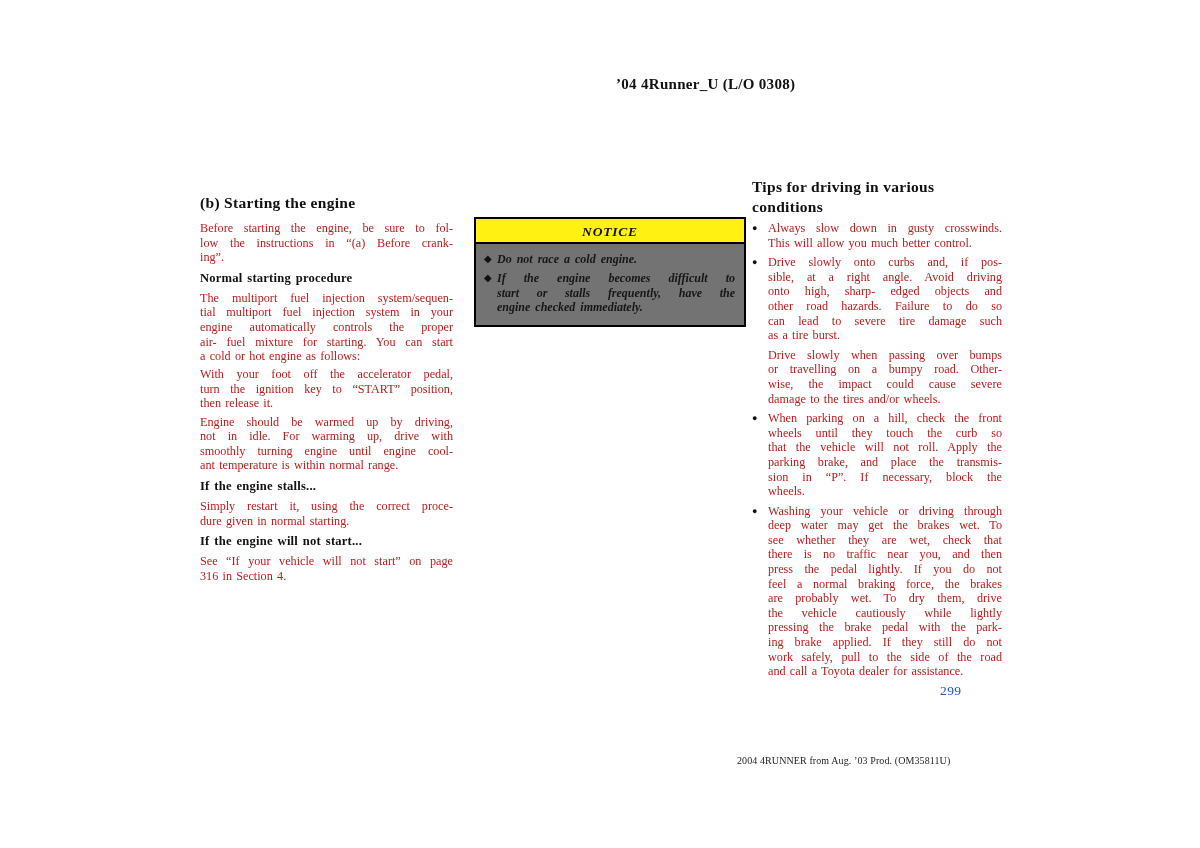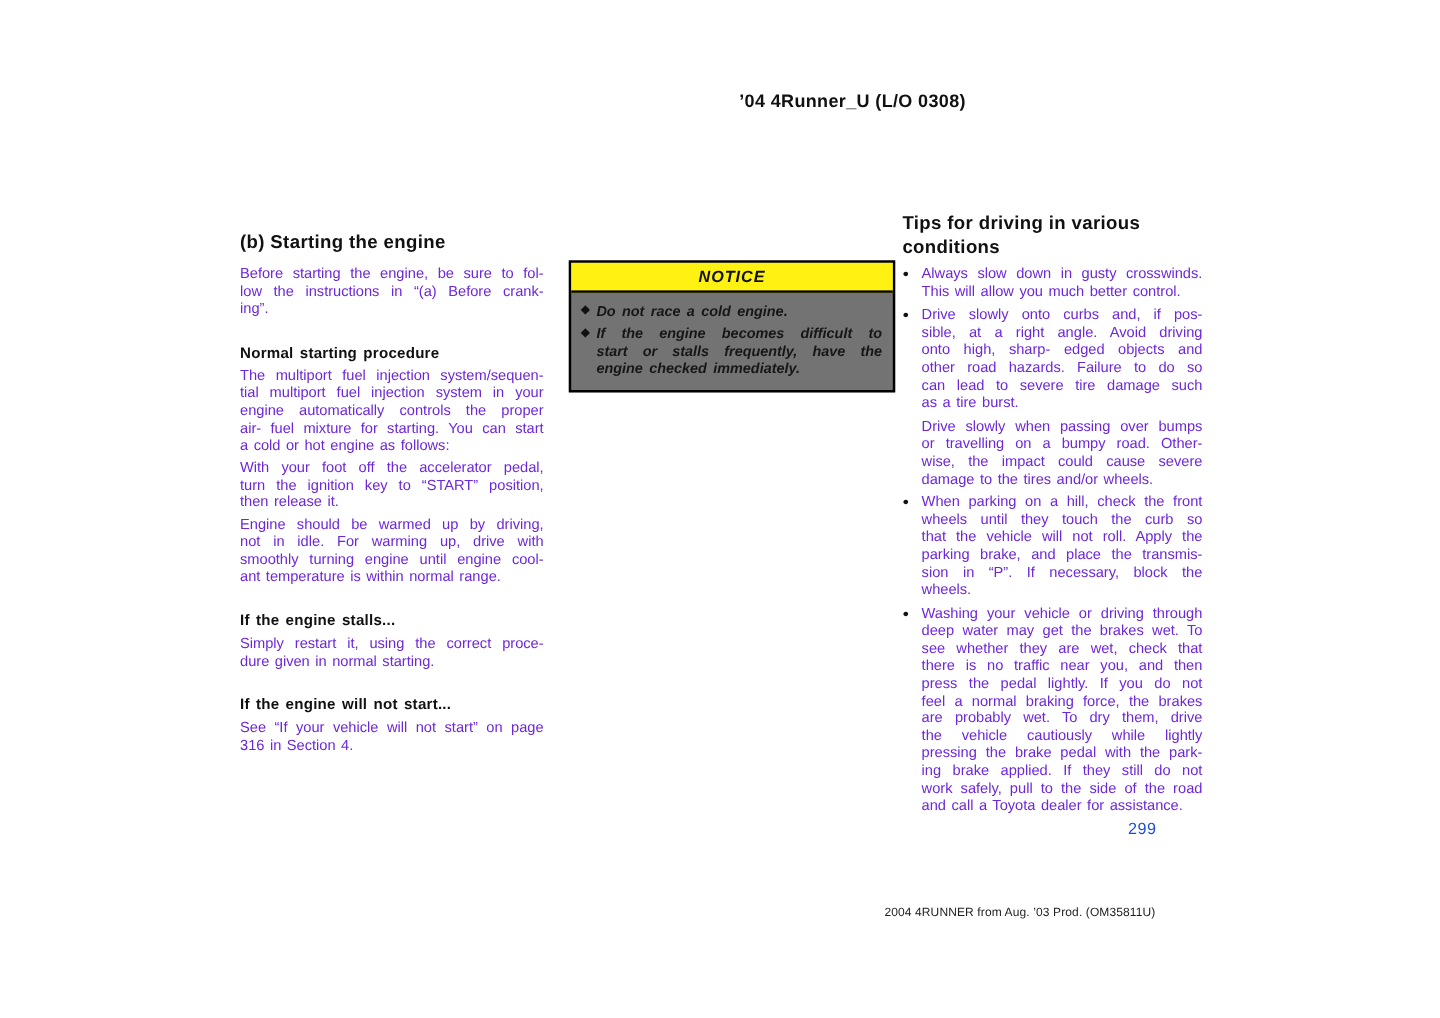--- a/index.html
+++ b/index.html
@@ -1,36 +1,36 @@
 <!DOCTYPE html>
 <html><head>
 <meta charset="utf-8">
 <style>
   html,body { margin:0; padding:0; background:#ffffff; }
   #page {
     position:relative; width:1200px; height:848px; background:#ffffff;
-    font-family:Liberation Sans, sans-serif; overflow:hidden;
+    font-family:Liberation Serif, serif; overflow:hidden;
   }
   .doc-header {
     position:absolute; left:616px; top:76px;
     font-size:15px; font-weight:700; letter-spacing:0.3px; color:#111;
   }
   
   .left-col { position:absolute; left:200px; top:194px; width:253px; }
   .col-title {
     font-size:15.5px; font-weight:700; letter-spacing:0.3px; color:#111;
     margin:0 0 9px 0;
   }
   .para { margin:0 0 3.5px 0; }
   .sub-heading {
     font-size:12.6px; font-weight:700; color:#111;
-    margin:22px 0 5px 0; letter-spacing:0.2px; word-spacing:1.5px;
+    margin:6px 0 5px 0; letter-spacing:0.2px; word-spacing:1.5px;
   }
   .jline {
-    font-size:12.2px; line-height:14.6px; color:#6d28d9;
+    font-size:12.2px; line-height:14.6px; color:#b91c1c;
     text-align:justify; text-align-last:justify; word-spacing:0.5px;
   }
   .jline.last { text-align-last:left; word-spacing:1.2px; }
   
   .notice-box {
     position:absolute; left:474px; top:217px; width:272px;
     border:2px solid #000; background:#737373; box-sizing:border-box;
   }
   .notice-header {
     border-bottom:2px solid #000; text-align:center; padding:3px 0 2px 0;

